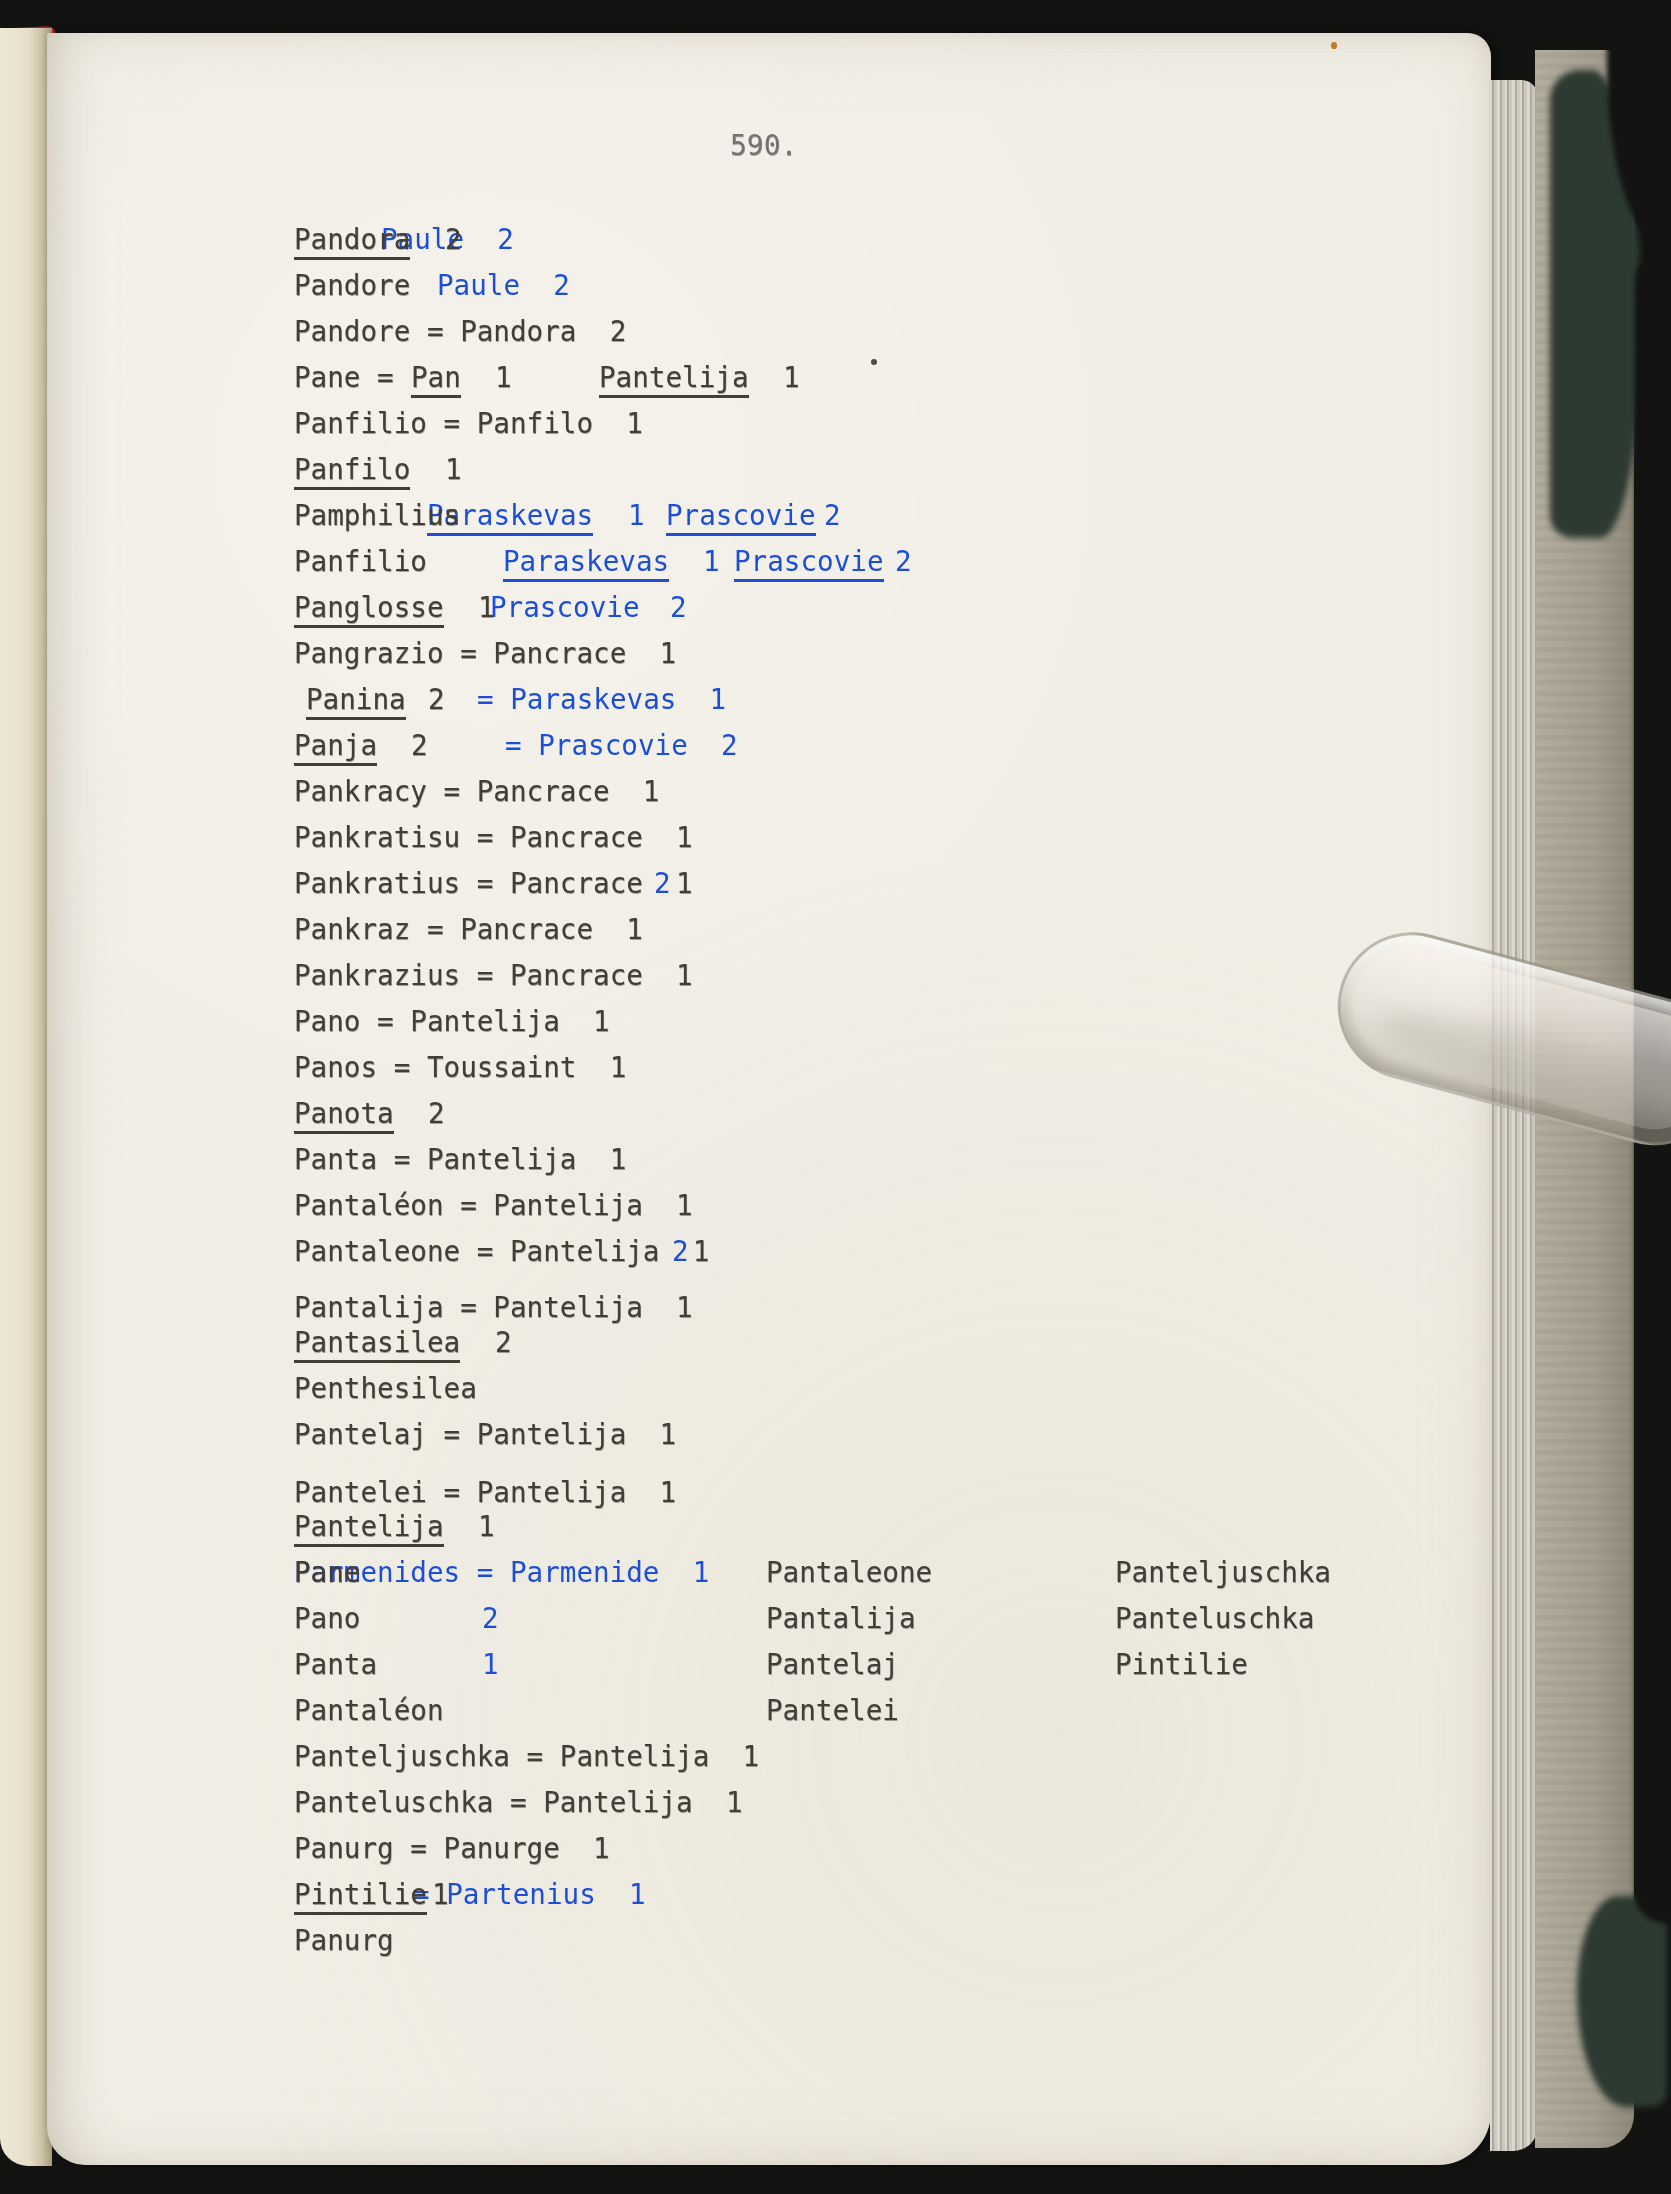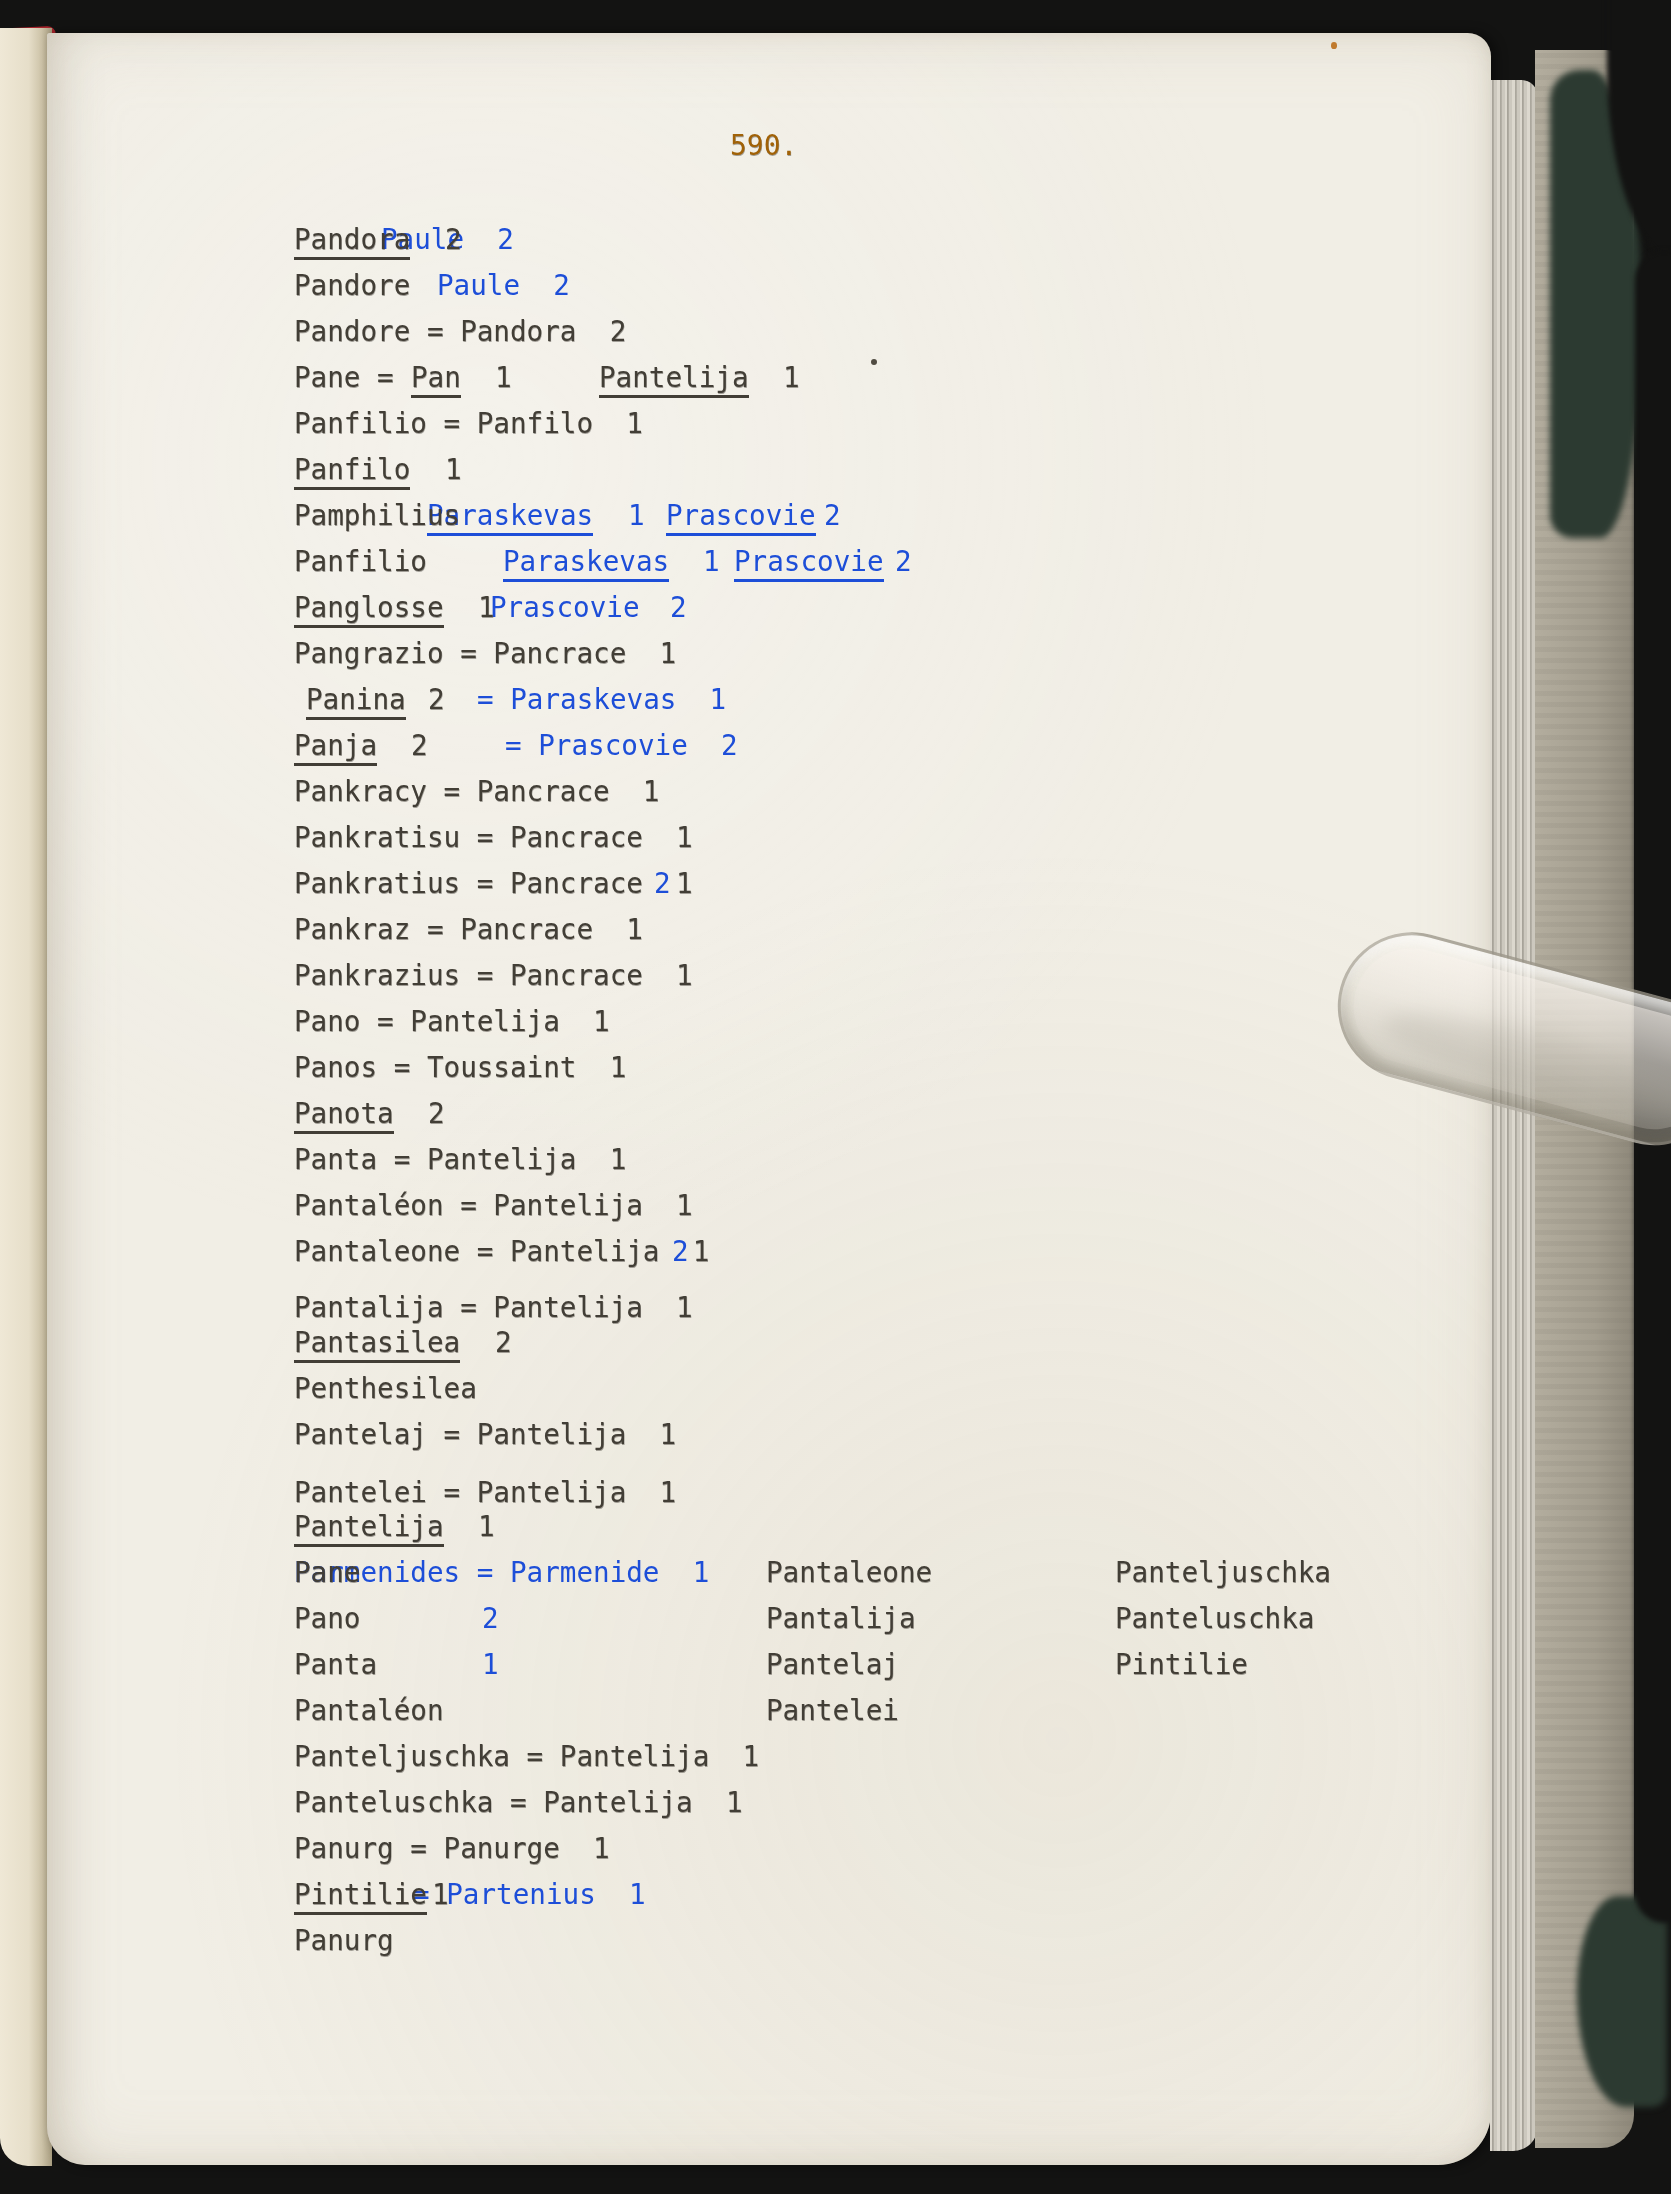--- a/index.html
+++ b/index.html
@@ -97,21 +97,21 @@
     font-size:27.6px;line-height:27.6px;
     letter-spacing:0;
     white-space:pre;
     color:#423e36;
     text-shadow:0.5px 0.5px 0 rgba(62,58,51,.45);
   }
   .seg.u{padding-bottom:3.3px;border-bottom:3.3px solid currentColor;}
   .seg.g{color:#1d4ed8;text-shadow:none;}
   .page-number{
     position:absolute;left:683px;top:99px;
-    font-size:28px;line-height:28px;color:#a16207;
+    font-size:28px;line-height:28px;color:#737373;
     text-shadow:0.5px 0.5px 0 rgba(62,58,51,.45);
   }
   .speck{position:absolute;border-radius:50%;}
   .speck.ink{left:824px;top:326px;width:5.9px;height:5.9px;background:#514c42;}
   .speck.orange{left:1331px;top:42px;width:5.9px;height:6.7px;background:#c07a2e;}
 </style>
 </head>
 <body>
 
 <div class="bookmark-red"></div>

